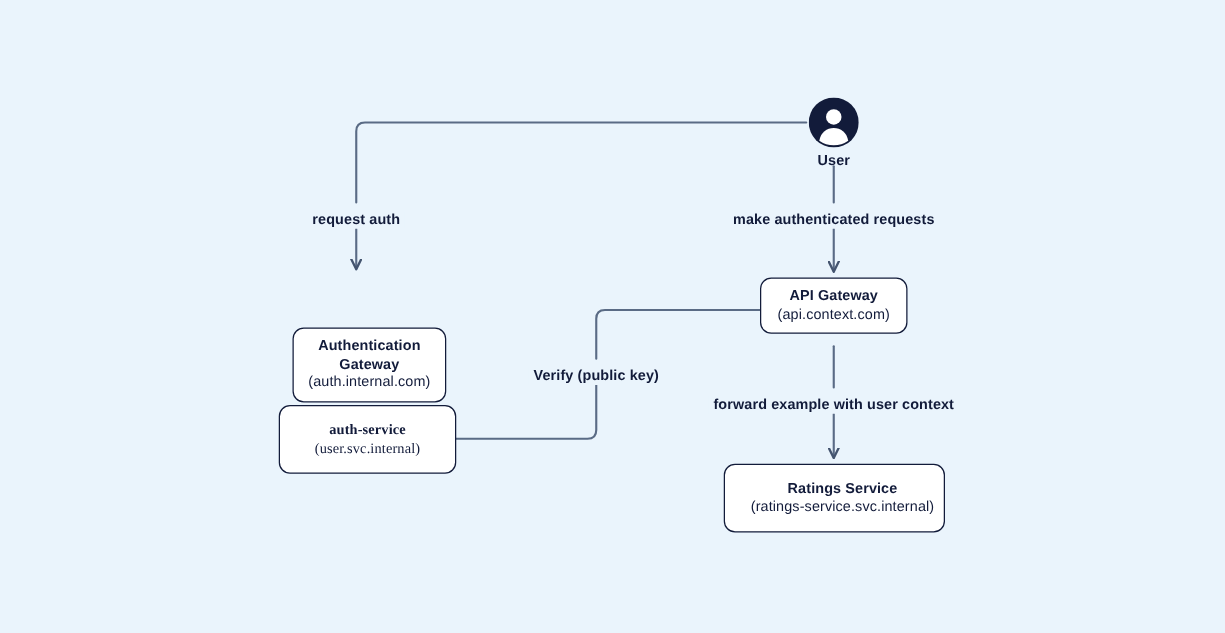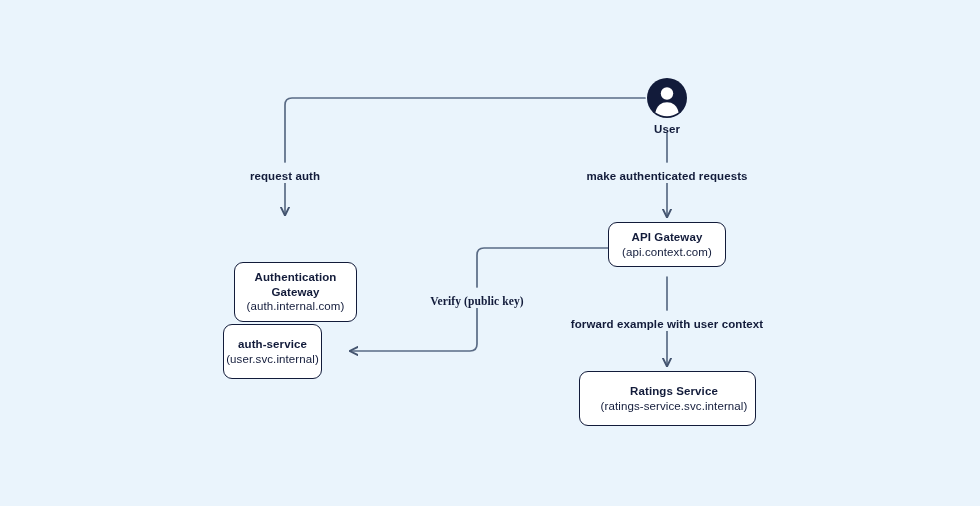--- a/index.html
+++ b/index.html
@@ -121,31 +121,31 @@
   <div class="node" style="left:234px; top:220px; width:123px; height:60px;margin-top:42px;">
     <div class="title">Authentication Gateway</div>
     <div class="sub">(auth.internal.com)</div>
   </div>
 
   <div class="node" style="left:608px; top:222px; width:118px; height:45px;">
     <div class="title">API Gateway</div>
     <div class="sub">(api.context.com)</div>
   </div>
 
-  <div class="node" style="left:223px; top:324px; width:99px; height:55px;">
+  <div class="node" style="left:223px; top:324px; width:142px; height:55px;font-family:Liberation Serif, serif;">
     <div class="title">auth-service</div>
     <div class="sub">(user.svc.internal)</div>
   </div>
 
   <div class="node" style="left:579px; top:371px; width:177px; height:55px;padding-left:13px;">
     <div class="title">Ratings Service</div>
     <div class="sub">(ratings-service.svc.internal)</div>
   </div>
 
   <div class="edge-label" style="left:285px; top:169px;">request auth</div>
 
   <div class="edge-label" style="left:667px; top:169px;">make authenticated requests</div>
 
-  <div class="edge-label" style="left:477px; top:294px;font-family:Liberation Serif, serif;">Verify (public key)</div>
+  <div class="edge-label" style="left:477px; top:294px;">Verify (public key)</div>
 
   <div class="edge-label" style="left:667px; top:317px;">forward example with user context</div>
 
 </div>
 
 </body></html>

